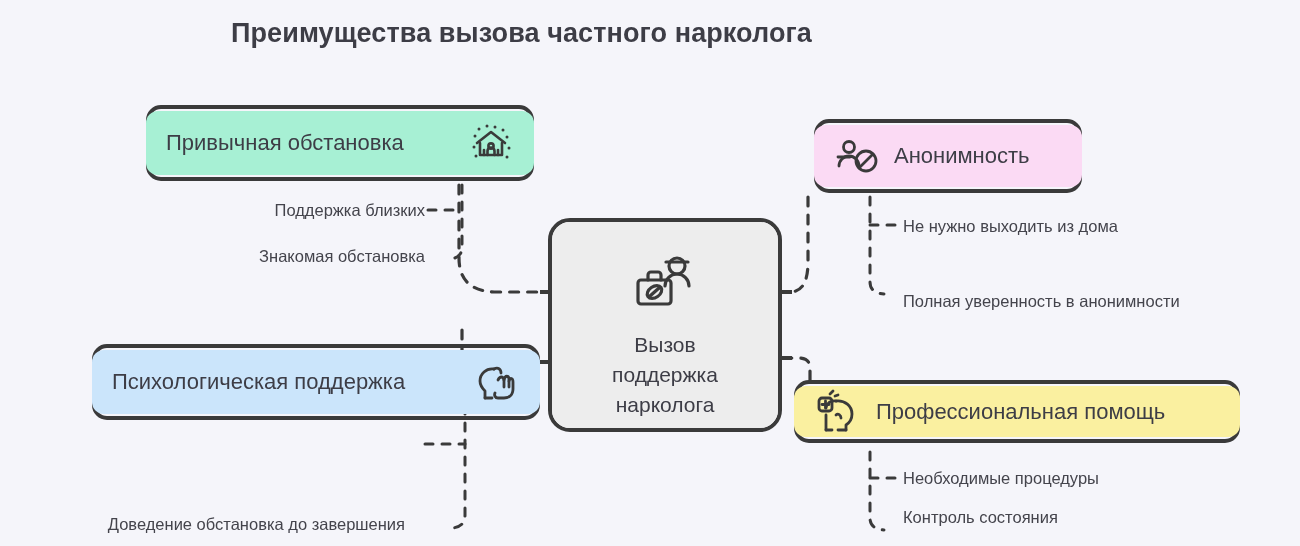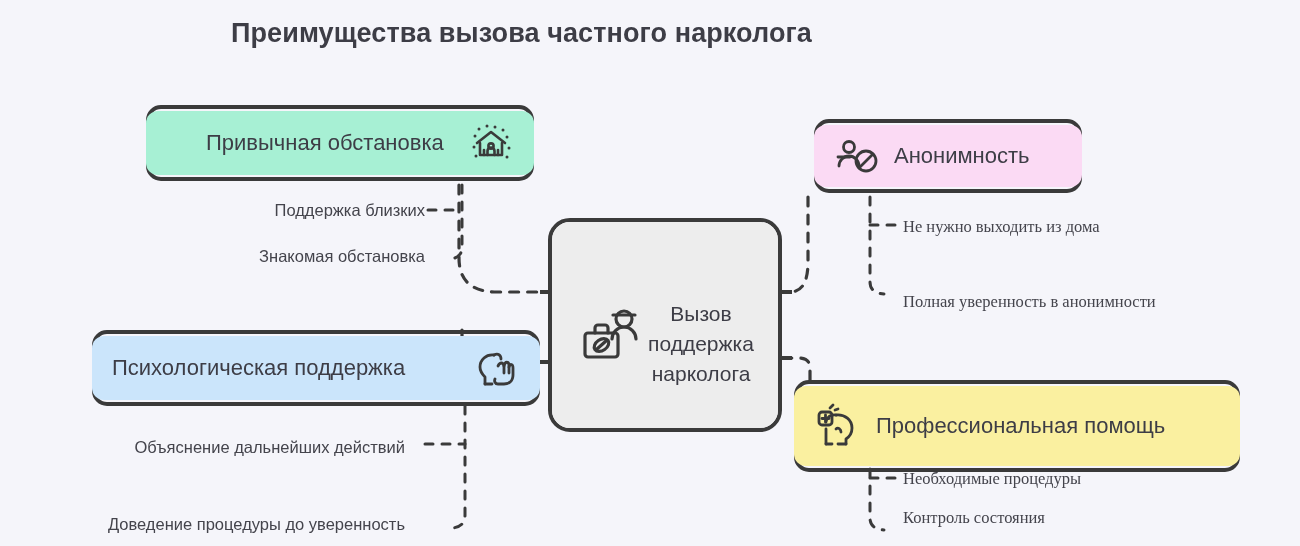--- a/index.html
+++ b/index.html
@@ -107,55 +107,55 @@
     height: 214px;
     border-radius: 22px;
     background: transparent;
   }
   #node-center .marker {
     background: #ededed;
     left: 0; right: 0; top: 0; bottom: 0;
     border-radius: 18px;
   }
   #node-center .node-inner {
-    flex-direction: row;
+    flex-direction: column;
     justify-content: center;
     padding: 4px;
     margin-top: 22px;
   }
   .center-label {
     position: relative;
     z-index: 1;
     margin-top: 16px;
     text-align: center;
     font-size: 21px;
     line-height: 30px;
     color: #3d3d46;
   }
 
   
-  #node-home   { left: 146px; top: 105px;  width: 388px; height: 76px; padding-left: 40px; }
+  #node-home   { left: 146px; top: 105px;  width: 388px; height: 76px; }
   #node-anon   { left: 814px; top: 119px;  width: 268px; height: 74px; }
-  #node-psy    { left: 92px;  top: 330px;  width: 448px; height: 76px; }
-  #node-prof   { left: 794px; top: 380px;  width: 446px; height: 92px; }
+  #node-psy    { left: 92px;  top: 344px;  width: 448px; height: 76px; }
+  #node-prof   { left: 794px; top: 380px;  width: 446px; height: 63px; }
 
   #node-home .node-inner { justify-content: space-between; }
   #node-psy  .node-inner { justify-content: space-between; }
   #node-anon .node-inner { justify-content: flex-start; gap: 12px; }
   #node-prof .node-inner { justify-content: flex-start; gap: 14px; }
 
   
   .sub-item {
     position: absolute;
     font-size: 16.5px;
     color: #44444c;
     white-space: nowrap;
     z-index: 2;
   }
-  .sub-right { text-align: left; font-family: Liberation Serif, serif; }
+  .sub-right { text-align: left; }
   .sub-left  { text-align: left; }
 
   #sub-home-0 { right: 875px; top: 201px; }
   #sub-home-1 { right: 875px; top: 247px; }
 
   #sub-anon-0 { left: 903px; top: 217px; }
   #sub-anon-1 { left: 903px; top: 292px; }
 
   #sub-psy-0  { right: 895px; top: 438px; }
   #sub-psy-1  { right: 895px; top: 515px; }
@@ -280,22 +280,21 @@
           <path d="M11 38 L18 38"></path>
           <path d="M20 9 C24 7 27 9 27 13"></path>
           <path d="M24 20 C26 16 29 16 30 20 L30 27"></path>
           <path d="M30 20 C31 15 35 15 35 20 L35 27"></path>
           <path d="M35 21 C36 17 39 18 39 22 L39 29 C39 35 35 38 30 38 L24 38 C21 38 20 35 21 33"></path>
         </g>
       </svg>
     </div>
   </div>
 
-  <div class="sub-item sub-left" id="sub-psy-0">Объяснение дальнейших действий</div>
-  <div class="sub-item sub-left" id="sub-psy-1">Доведение процедуры до уверенность</div>
+  <div class="sub-item sub-left" id="sub-psy-1">Доведение обстановка до завершения</div>
 
   <div class="node" id="node-prof">
     <div class="marker" style="background:#faf0a0"></div>
     <div class="node-inner">
       <svg class="node-icon" width="48" height="46" viewBox="0 0 48 46">
         <g fill="none" stroke="#3a3a3a" stroke-width="2.8" stroke-linecap="round" stroke-linejoin="round">
           <path d="M22 12 C31 11 38 17 38 25 C38 30 35 34 32 36 L32 41"></path>
           <path d="M32 41 L24 41"></path>
           <path d="M22 12 C17 11 13 14 12 19"></path>
           <path d="M12 26 L12 41"></path>

